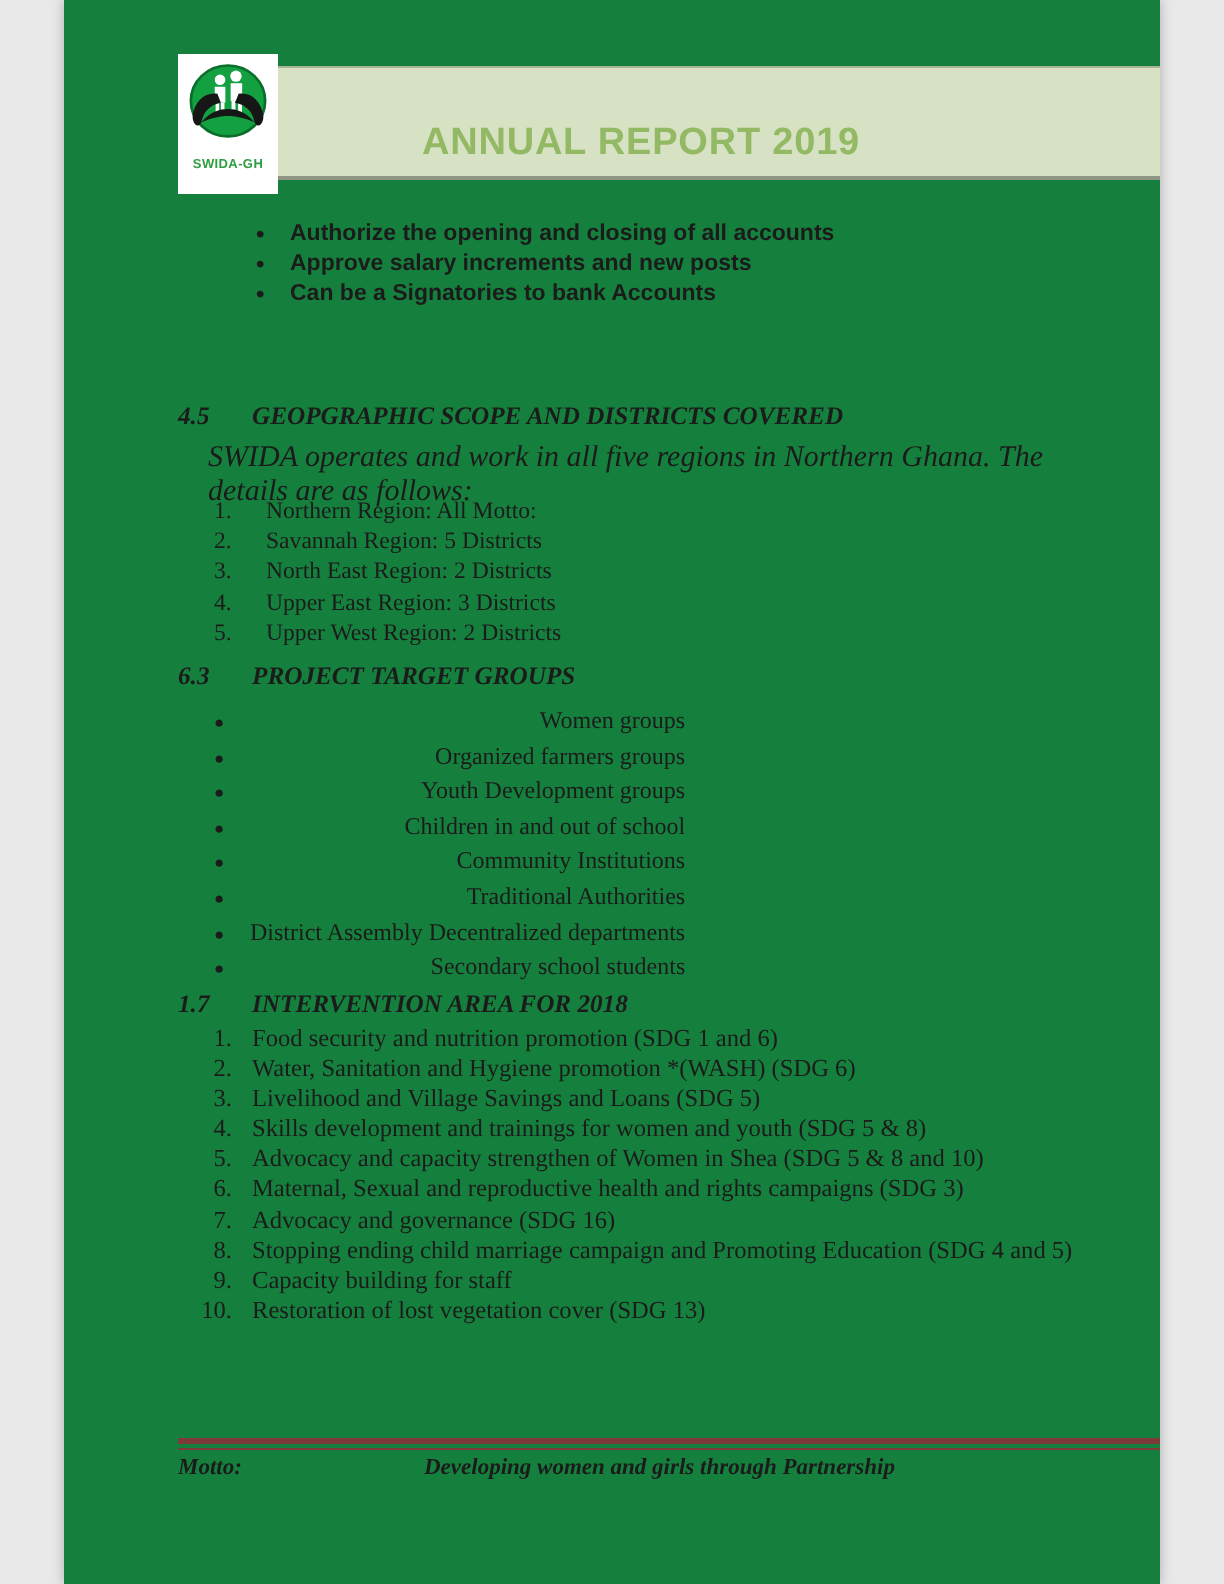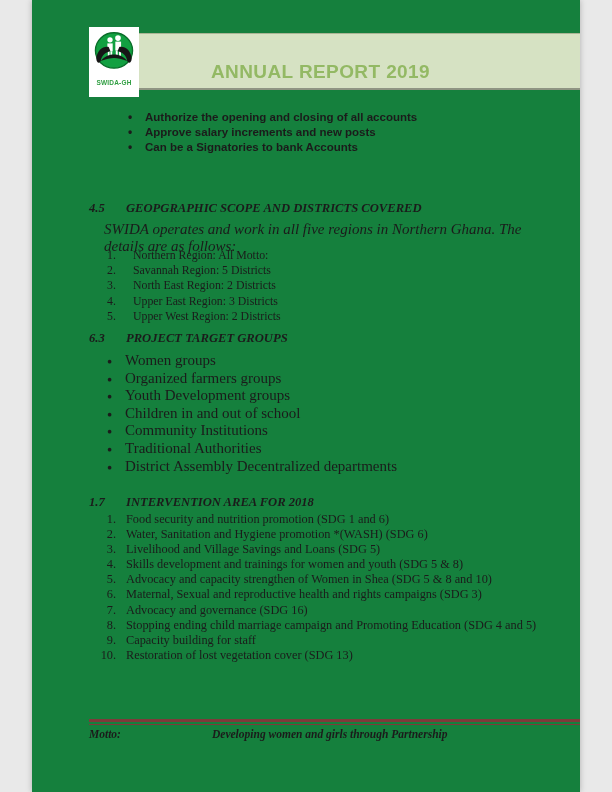--- a/index.html
+++ b/index.html
@@ -40,21 +40,21 @@
     position:absolute;left:57px;font-size:12.6px;font-weight:bold;font-style:italic;
     white-space:nowrap;
   }
   .sec-heading .num{display:inline-block;width:37px;font-style:italic;}
   .scope-heading{top:201px;}
   .scope-intro{position:absolute;left:72px;top:221px;right:30px;font-size:15px;font-style:italic;}
   .regions{position:absolute;left:75px;top:248px;font-size:11.8px;line-height:15.2px;}
   .regions li{display:flex;}
   .regions .num{width:26px;flex:0 0 26px;}
   .targets-heading{top:331px;}
-  .groups{position:absolute;left:75px;top:352px;font-size:15px;line-height:17.6px;}
+  .groups{position:absolute;left:75px;top:352px;font-size:12px;line-height:17.6px;text-align:right;}
   .groups li{position:relative;padding-left:18px;}
   .groups li::before{content:"\25CF";position:absolute;left:0;top:1px;font-size:8.5px;}
   .interv-heading{top:495px;}
   .areas{position:absolute;left:65px;top:512px;right:30px;font-size:12.3px;line-height:15.1px;}
   .areas li{display:flex;}
   .areas .num{width:19px;flex:0 0 19px;text-align:right;margin-right:10px;}
   
   .pageno{position:absolute;left:57px;top:704px;width:523px;text-align:right;font-size:10.5px;}
   .footer-rule{
     position:absolute;left:57px;top:719px;width:523px;height:2px;
@@ -144,20 +144,21 @@
       <li><span>Youth Development groups</span></li>
 
       <li><span>Children in and out of school</span></li>
 
       <li><span>Community Institutions</span></li>
 
       <li><span>Traditional Authorities</span></li>
 
       <li><span>District Assembly Decentralized departments</span></li>
 
+      <li><span>Secondary school students</span></li>
     </ul>
 
   <div class="sec-heading interv-heading">
     <span class="num">1.7</span><span>INTERVENTION AREA FOR 2018</span>
   </div>
   <ol class="areas">
 
       <li>
         <span class="num">1.</span>
         <span>Food security and nutrition promotion (SDG 1 and 6)</span>

